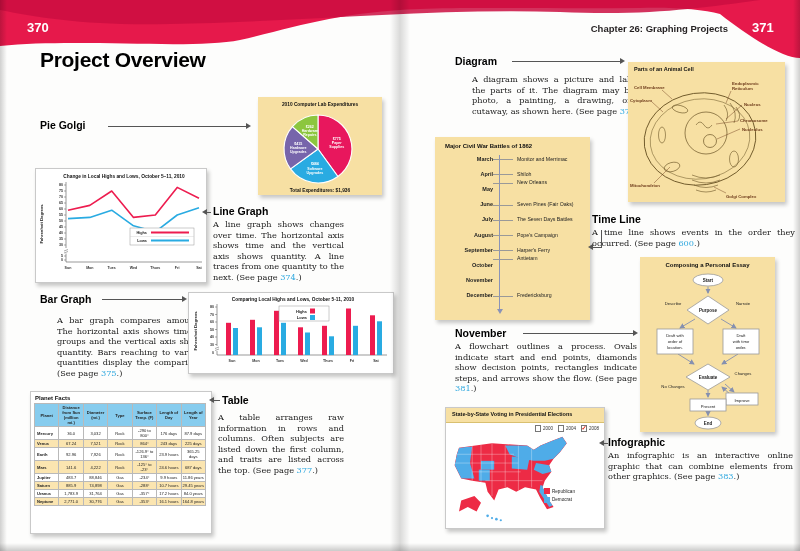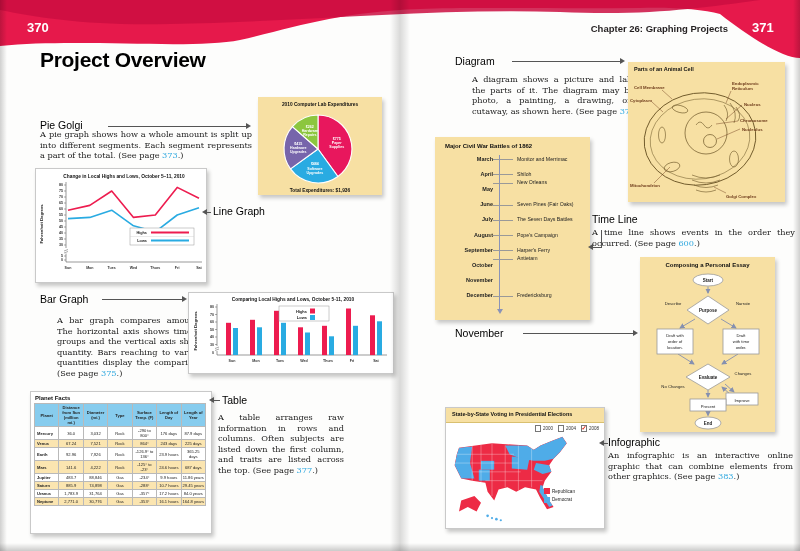--- a/index.html
+++ b/index.html
@@ -6,21 +6,21 @@
   .spread{position:relative;width:800px;height:551px;background:#fdfdfc;overflow:hidden;font-family:"Liberation Sans",sans-serif;}
   .abs{position:absolute;}
   
   .gutter{position:absolute;left:390px;top:0;width:20px;height:551px;background:linear-gradient(to right,rgba(0,0,0,0),rgba(0,0,0,.14) 50%,rgba(0,0,0,0));pointer-events:none;}
   .edge-b{position:absolute;left:0;top:543px;width:800px;height:8px;background:linear-gradient(to bottom,rgba(0,0,0,0),rgba(0,0,0,.20));}
   .edge-l{position:absolute;left:0;top:0;width:7px;height:551px;background:linear-gradient(to right,rgba(0,0,0,.18),rgba(0,0,0,0));}
   .edge-r{position:absolute;left:793px;top:0;width:7px;height:551px;background:linear-gradient(to left,rgba(0,0,0,.18),rgba(0,0,0,0));}
   .pagenum{position:absolute;top:20px;color:#fff;font-weight:bold;font-size:13px;}
   .chapter{position:absolute;left:560px;width:168px;top:23px;text-align:right;font-weight:bold;font-size:9.5px;color:#231F20;}
   .page-title{position:absolute;left:40px;top:48px;font-size:21px;font-weight:bold;color:#000;letter-spacing:-.3px;}
-  .sec-h{position:absolute;font-weight:normal;font-size:10.5px;line-height:12px;color:#000;text-align:right;}
+  .sec-h{position:absolute;font-weight:bold;font-size:10.5px;line-height:12px;color:#000;text-align:right;}
   .sec-b{position:absolute;font-family:"DejaVu Serif",serif;font-size:8.2px;line-height:10.6px;color:#1b1b1b;text-align:justify;}
   .sec-b .pg{color:#2FA8DF;text-decoration:none;}
   .intro{text-indent:15px;}
   .panel{position:absolute;background:#fff;border:1px solid #c9c9c9;box-shadow:2px 3px 4px rgba(0,0,0,.22);}
   .tan{position:absolute;background:#F7E0A3;box-shadow:2px 3px 4px rgba(0,0,0,.22);}
   
   .conn{position:absolute;height:0;border-top:1px solid #555;}
   .connv{position:absolute;width:0;border-left:1px solid #555;}
   .arr{position:absolute;width:0;height:0;border-style:solid;}
   .arr-r{border-width:3px 0 3px 5px;border-color:transparent transparent transparent #555;}
@@ -65,21 +65,20 @@
   </svg>
   <div class="pagenum" style="left:27px">370</div>
   <div class="chapter">Chapter 26: Graphing Projects</div>
   <div class="pagenum" style="left:752px">371</div>
 
   <div class="page-title">Project Overview</div>
 
   <div class="sec-h" style="left:40px;top:119px">Pie Golgi</div>
   <div class="conn" style="left:108px;top:126px;width:138px"></div>
   <div class="arr arr-r" style="left:246px;top:123px"></div>
-  <p class="sec-b" style="left:40px;top:129px;width:212px;margin:0"><span>A pie graph shows how a whole amount is split up into different segments. Each segment represents a part of the total. (See page </span><a class="pg">373</a><span>.)</span></p>
 
   <div class="tan" style="left:258px;top:97px;width:124px;height:98px">
     <svg id="pie-svg" width="124" height="98" viewBox="0 0 124 98">
       <text x="62" y="9" text-anchor="middle" font-size="4.8" font-weight="bold" fill="#111">2010 Computer Lab Expenditures</text>
       <text x="62" y="94.5" text-anchor="middle" font-size="4.8" font-weight="bold" fill="#111">Total Expenditures: $1,936</text>
     <path d="M60,52 L60.0,18.0 A34,34 0 0 1 79.9,79.5 Z" fill="#E8175D" stroke="#fff" stroke-width="1.1" stroke-linejoin="round"></path>
         <text x="78.76075875708466" y="42.9244481025613" fill="#fff" font-size="3.6" font-weight="bold" text-anchor="middle"><tspan x="78.76075875708466" dy="0">$775</tspan><tspan x="78.76075875708466" dy="4.2">Paper</tspan><tspan x="78.76075875708466" dy="4.2">Supplies</tspan></text>
         <path d="M60,52 L79.9,79.5 A34,34 0 0 1 32.5,71.9 Z" fill="#29ABE2" stroke="#fff" stroke-width="1.1" stroke-linejoin="round"></path>
         <text x="56.8771908630109" y="68.47117004943301" fill="#fff" font-size="3.6" font-weight="bold" text-anchor="middle"><tspan x="56.8771908630109" dy="0">$484</tspan><tspan x="56.8771908630109" dy="4.2">Software</tspan><tspan x="56.8771908630109" dy="4.2">Upgrades</tspan></text>
         <path d="M60,52 L32.5,71.9 A34,34 0 0 1 34.4,29.6 Z" fill="#7765AB" stroke="#fff" stroke-width="1.1" stroke-linejoin="round"></path>
@@ -137,20 +136,21 @@
         <line x1="94" y1="67.5" x2="158" y2="67.5" stroke="#ccc" stroke-width="0.4"></line>
         <text x="111" y="64.9" font-size="3.8" font-weight="bold" text-anchor="end" fill="#222">Highs</text>
         <line x1="115" y1="63.5" x2="153" y2="63.5" stroke="#ED1C4F" stroke-width="1.8"></line>
         <text x="111" y="72.9" font-size="3.8" font-weight="bold" text-anchor="end" fill="#222">Lows</text>
         <line x1="115" y1="71.5" x2="153" y2="71.5" stroke="#29ABE2" stroke-width="1.8"></line>
       </svg>
   </div>
   <div class="arr arr-l" style="left:202px;top:209px"></div>
   <div class="conn" style="left:207px;top:212px;width:4px"></div>
   <div class="sec-h" style="left:213px;top:205px">Line Graph</div>
+  <p class="sec-b" style="left:213px;top:219px;width:131px;margin:0"><span>A line graph shows changes over time. The horizontal axis shows time and the vertical axis shows quantity. A line traces from one quantity to the next. (See page </span><a class="pg">374</a><span>.)</span></p>
 
   <div class="sec-h" style="left:40px;top:293px">Bar Graph</div>
   <div class="conn" style="left:102px;top:299px;width:80px"></div>
   <div class="arr arr-r" style="left:182px;top:296px"></div>
   <p class="sec-b" style="left:40px;top:298px;width:148px;margin:17px"><span>A bar graph compares amounts. The horizontal axis shows time or groups and the vertical axis shows quantity. Bars reaching to various quantities display the comparison. (See page </span><a class="pg">375</a><span>.)</span></p>
 
   <div class="panel" style="left:188px;top:292px;width:204px;height:80px">
     <svg id="bar-svg" width="204" height="80" viewBox="0 0 204 80">
       <text x="104" y="8" text-anchor="middle" font-size="4.8" font-weight="bold" fill="#111">Comparing Local Highs and Lows, October 5-11, 2010</text>
       <text x="8" y="38" transform="rotate(-90 8 38)" text-anchor="middle" font-size="4.2" font-weight="bold" fill="#111">Fahrenheit Degrees</text>
@@ -429,20 +429,21 @@
         <text x="103" y="104">Changes</text>
         <text x="33" y="117">No Changes</text>
         <text x="102" y="130.5">Improve</text>
         <text x="68" y="136.5">Present</text>
       </g>
     </svg>
   </div>
   <div class="sec-h" style="left:455px;top:327px">November</div>
   <div class="conn" style="left:523px;top:333px;width:110px"></div>
   <div class="arr arr-r" style="left:633px;top:330px"></div>
+  <p class="sec-b" style="left:455px;top:341px;width:182px;margin:0"><span>A flowchart outlines a process. Ovals indicate start and end points, diamonds show decision points, rectangles indicate steps, and arrows show the flow. (See page </span><a class="pg">381</a><span>.)</span></p>
 
   <div class="panel" style="left:445px;top:407px;width:158px;height:120px">
     <div class="map-title">
         <span>State-by-State Voting in Presidential Elections</span>
       </div>
     <div class="cbrow">
       <span class="cb">
           <span class="cbbox"></span>
           <span>2000</span>
         </span>

